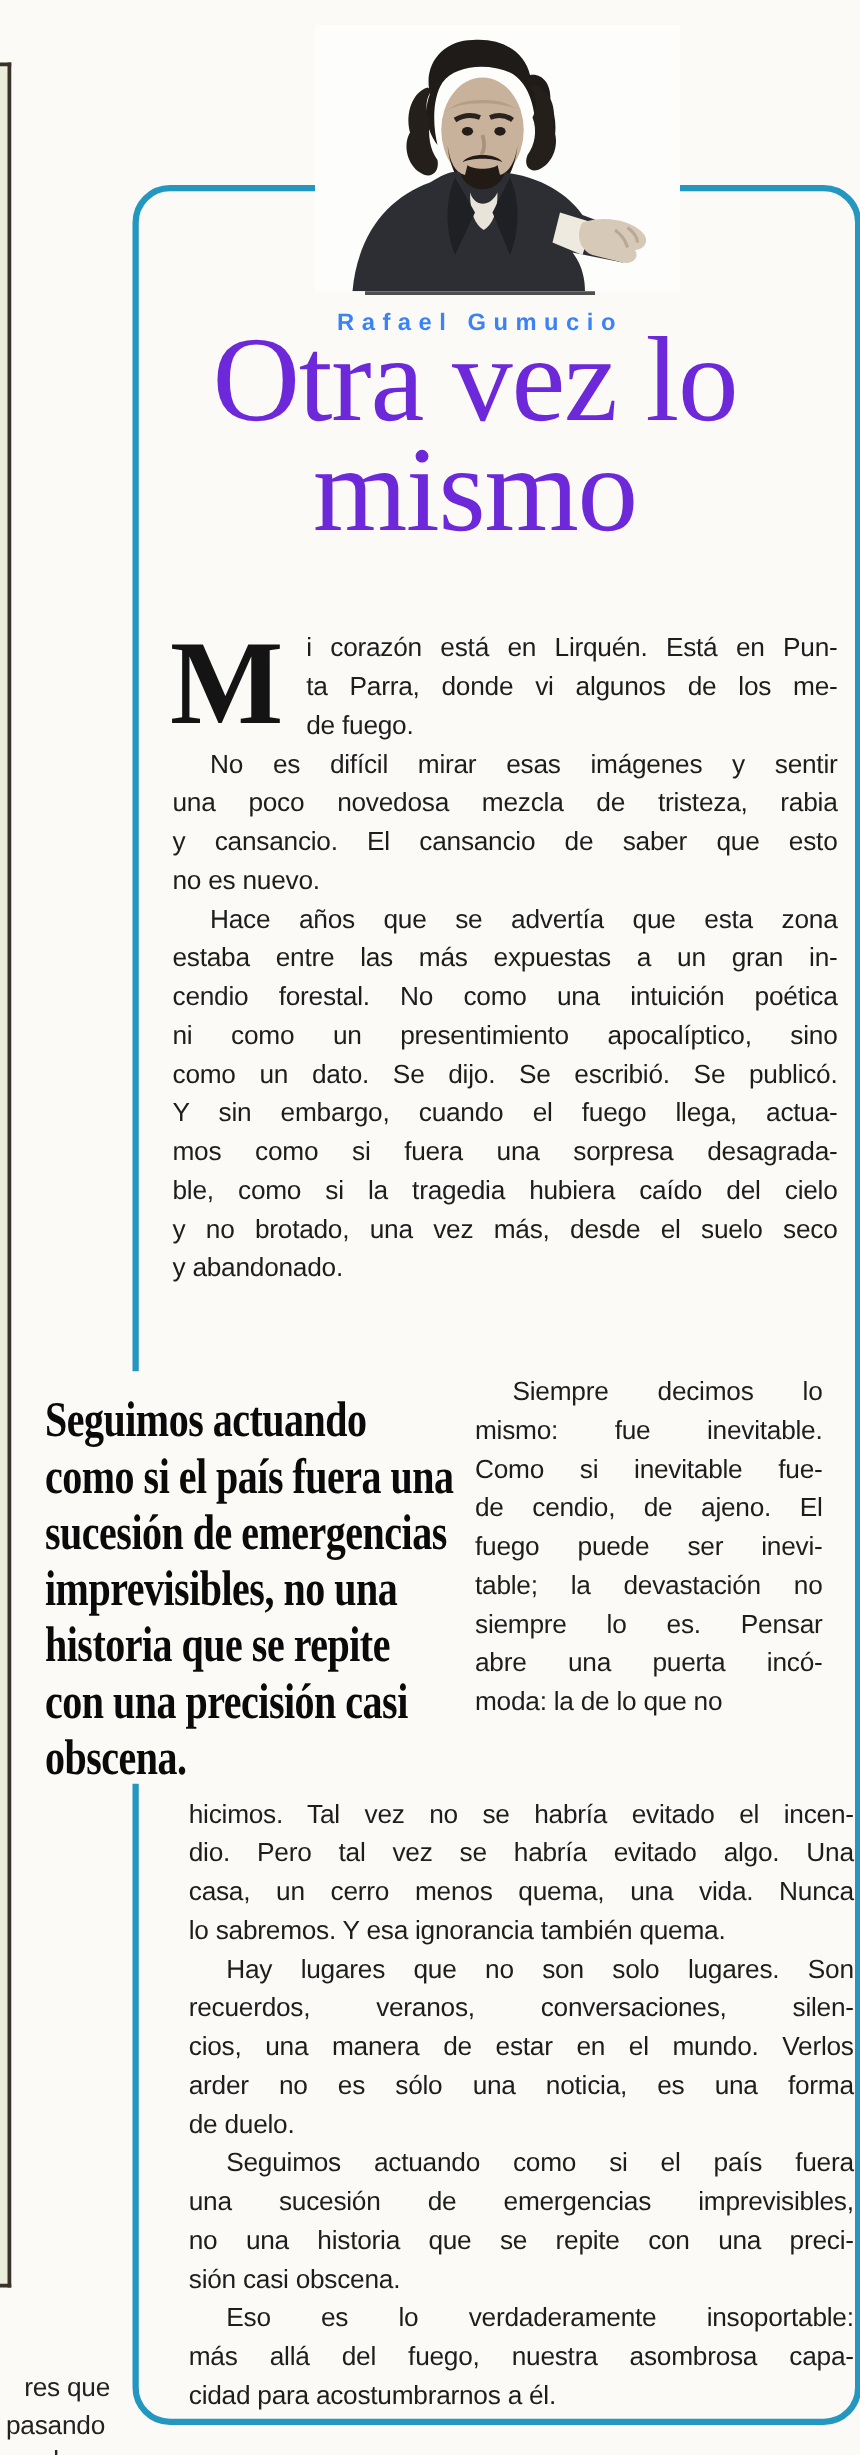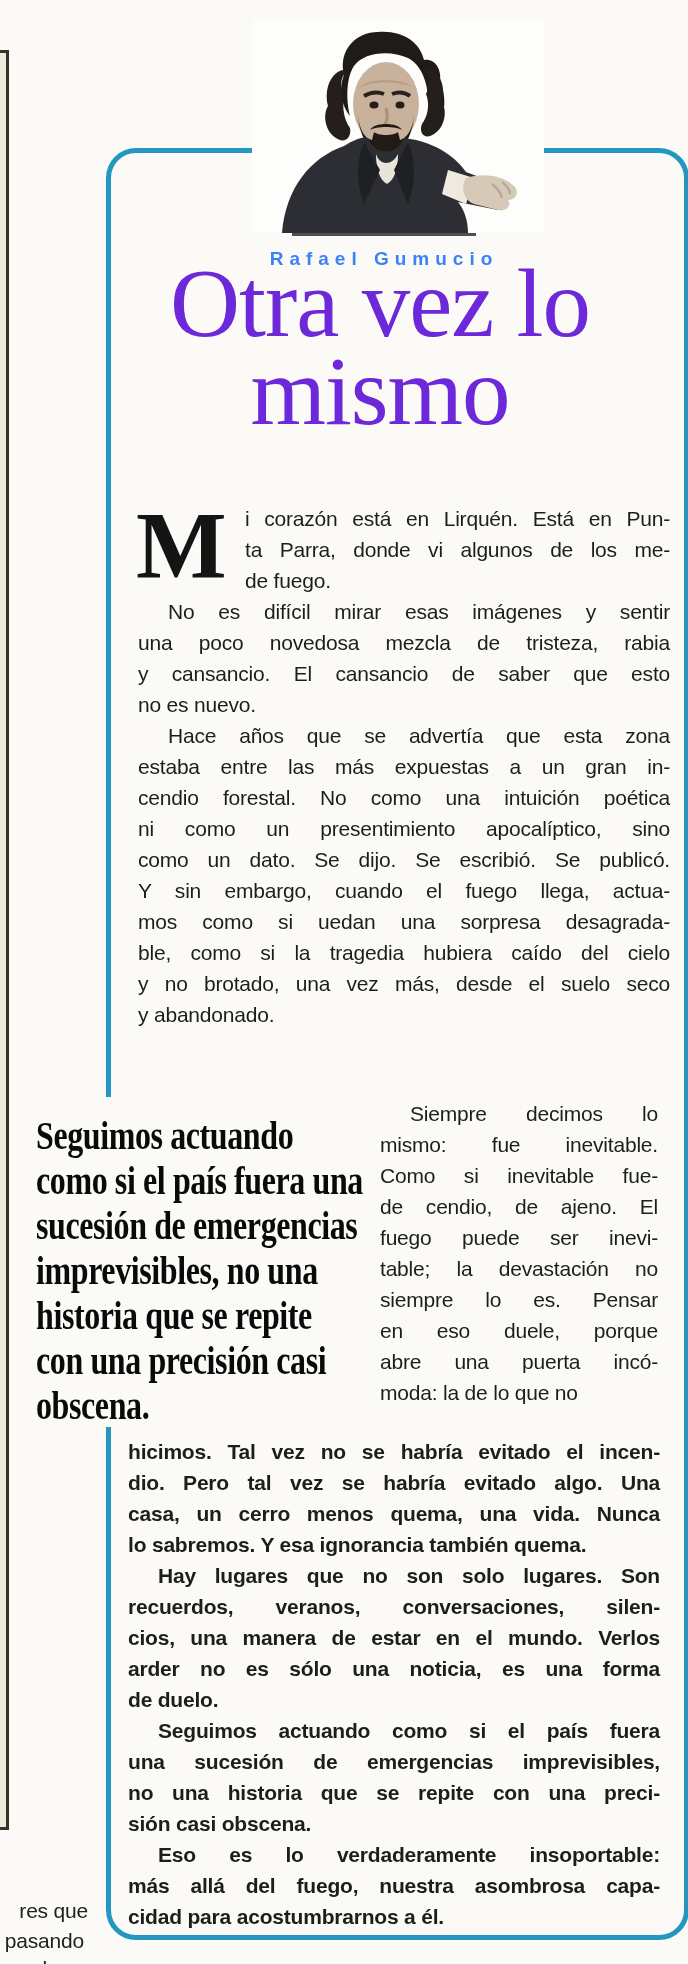--- a/index.html
+++ b/index.html
@@ -47,21 +47,21 @@
   .headline{
     left:110px;top:260px;width:540px;text-align:center;
     font-family:"Liberation Serif", serif;
     font-size:97px;line-height:88px;color:#6d28d9;font-weight:400;
     letter-spacing:-1px;
   }
 
   
   .body-block{width:532px;font-size:21px;line-height:31px;letter-spacing:-0.2px;}
   .body-a{left:138px;top:503px;}
-  .body-b{left:128px;top:1436px;font-weight:bold;}
+  .body-b{left:151px;top:1436px;}
   .col-right{left:380px;top:1098px;width:278px;font-size:21px;line-height:31px;letter-spacing:-0.2px;}
   .ln{text-align:justify;text-align-last:justify;}
   .ln.last{text-align-last:left;}
   .indent-first .ln.first{text-indent:30px;}
   .p1 .ln:nth-child(-n+3){margin-left:107px;}
   .dropcap{
     left:136px;top:498px;
     font-family:"Liberation Serif", serif;font-weight:700;
     font-size:96px;line-height:96px;color:#141414;
   }
@@ -135,21 +135,21 @@
       <div class="ln">y cansancio. El cansancio de saber que esto</div>
       <div class="ln last">no es nuevo.</div>
     </div>
   <div class="indent-first">
       <div class="ln first">Hace años que se advertía que esta zona</div>
       <div class="ln">estaba entre las más expuestas a un gran in-</div>
       <div class="ln">cendio forestal. No como una intuición poética</div>
       <div class="ln">ni como un presentimiento apocalíptico, sino</div>
       <div class="ln">como un dato. Se dijo. Se escribió. Se publicó.</div>
       <div class="ln">Y sin embargo, cuando el fuego llega, actua-</div>
-      <div class="ln">mos como si uedan una sorpresa desagrada-</div>
+      <div class="ln">mos como si fuera una sorpresa desagrada-</div>
       <div class="ln">ble, como si la tragedia hubiera caído del cielo</div>
       <div class="ln">y no brotado, una vez más, desde el suelo seco</div>
       <div class="ln last">y abandonado.</div>
     </div>
 </div>
 
 <div class="abs pullquote">
     <div class="ln first">Seguimos actuando</div>
     <div class="ln">como si el país fuera una</div>
     <div class="ln">sucesión de emergencias</div>
@@ -160,21 +160,20 @@
   </div>
 
 <div class="abs col-right indent-first">
     <div class="ln first">Siempre decimos lo</div>
     <div class="ln">mismo: fue inevitable.</div>
     <div class="ln">Como si inevitable fue-</div>
     <div class="ln">de cendio, de ajeno. El</div>
     <div class="ln">fuego puede ser inevi-</div>
     <div class="ln">table; la devastación no</div>
     <div class="ln">siempre lo es. Pensar</div>
-    <div class="ln">en eso duele, porque</div>
     <div class="ln">abre una puerta incó-</div>
     <div class="ln last">moda: la de lo que no</div>
   </div>
 
 <div class="abs body-block body-b">
   <div>
       <div class="ln first">hicimos. Tal vez no se habría evitado el incen-</div>
       <div class="ln">dio. Pero tal vez se habría evitado algo. Una</div>
       <div class="ln">casa, un cerro menos quema, una vida. Nunca</div>
       <div class="ln last">lo sabremos. Y esa ignorancia también quema.</div>

